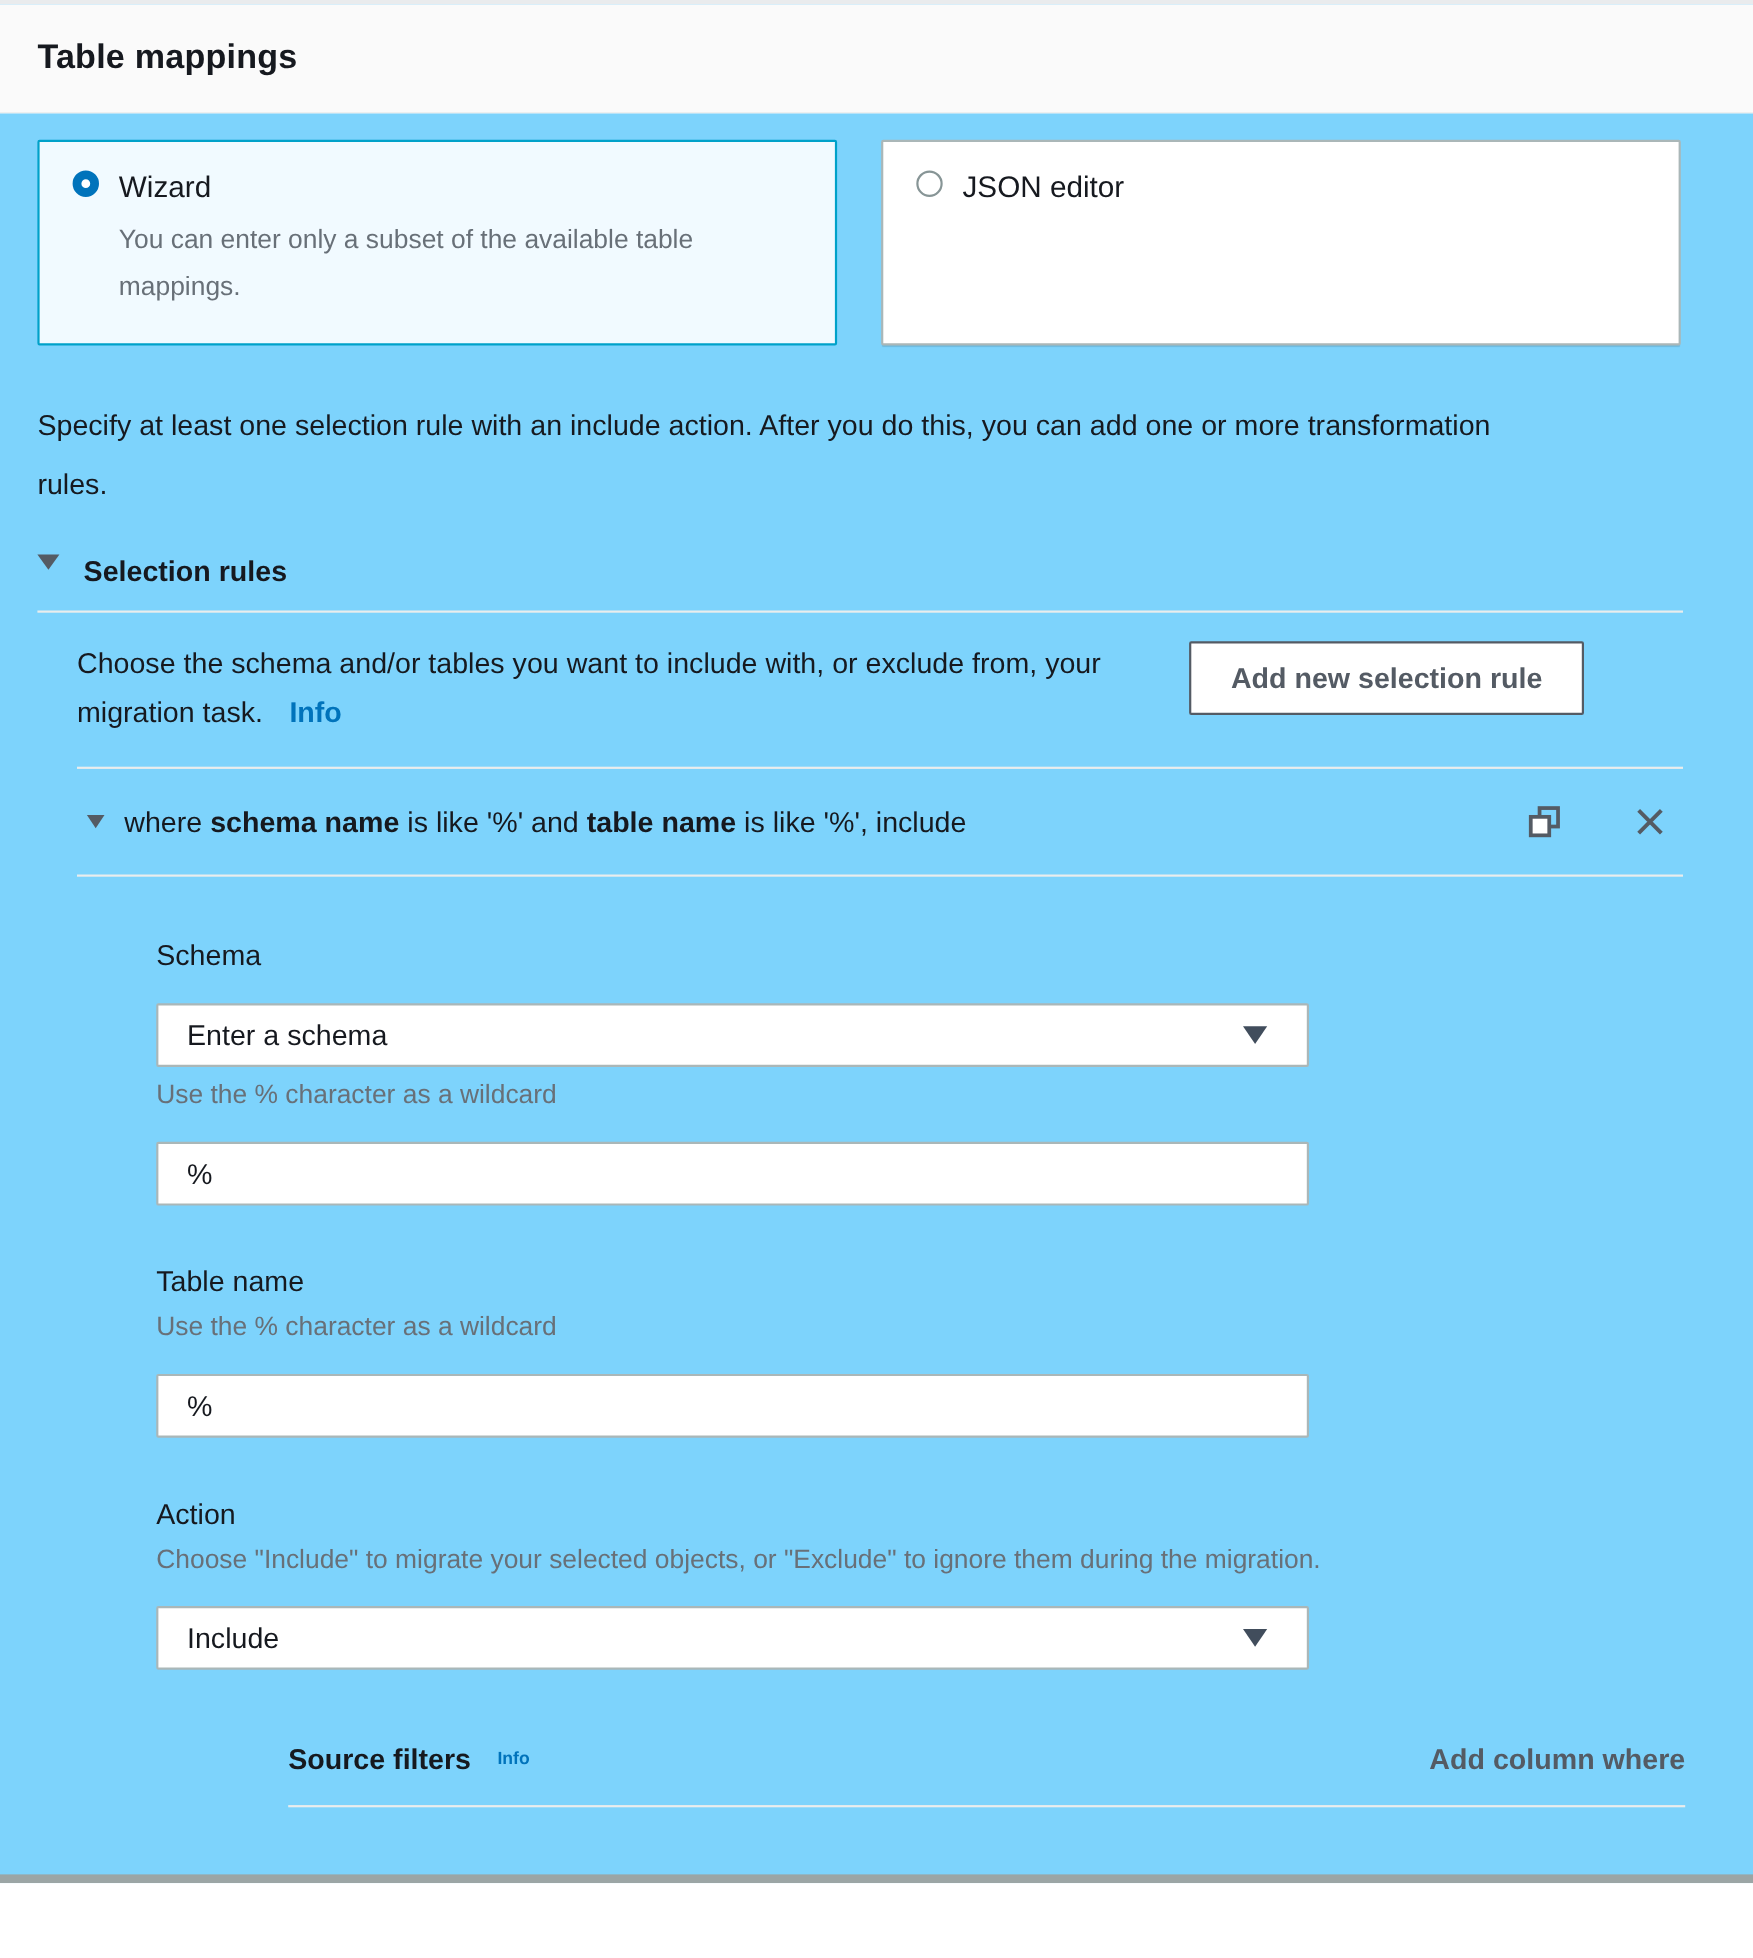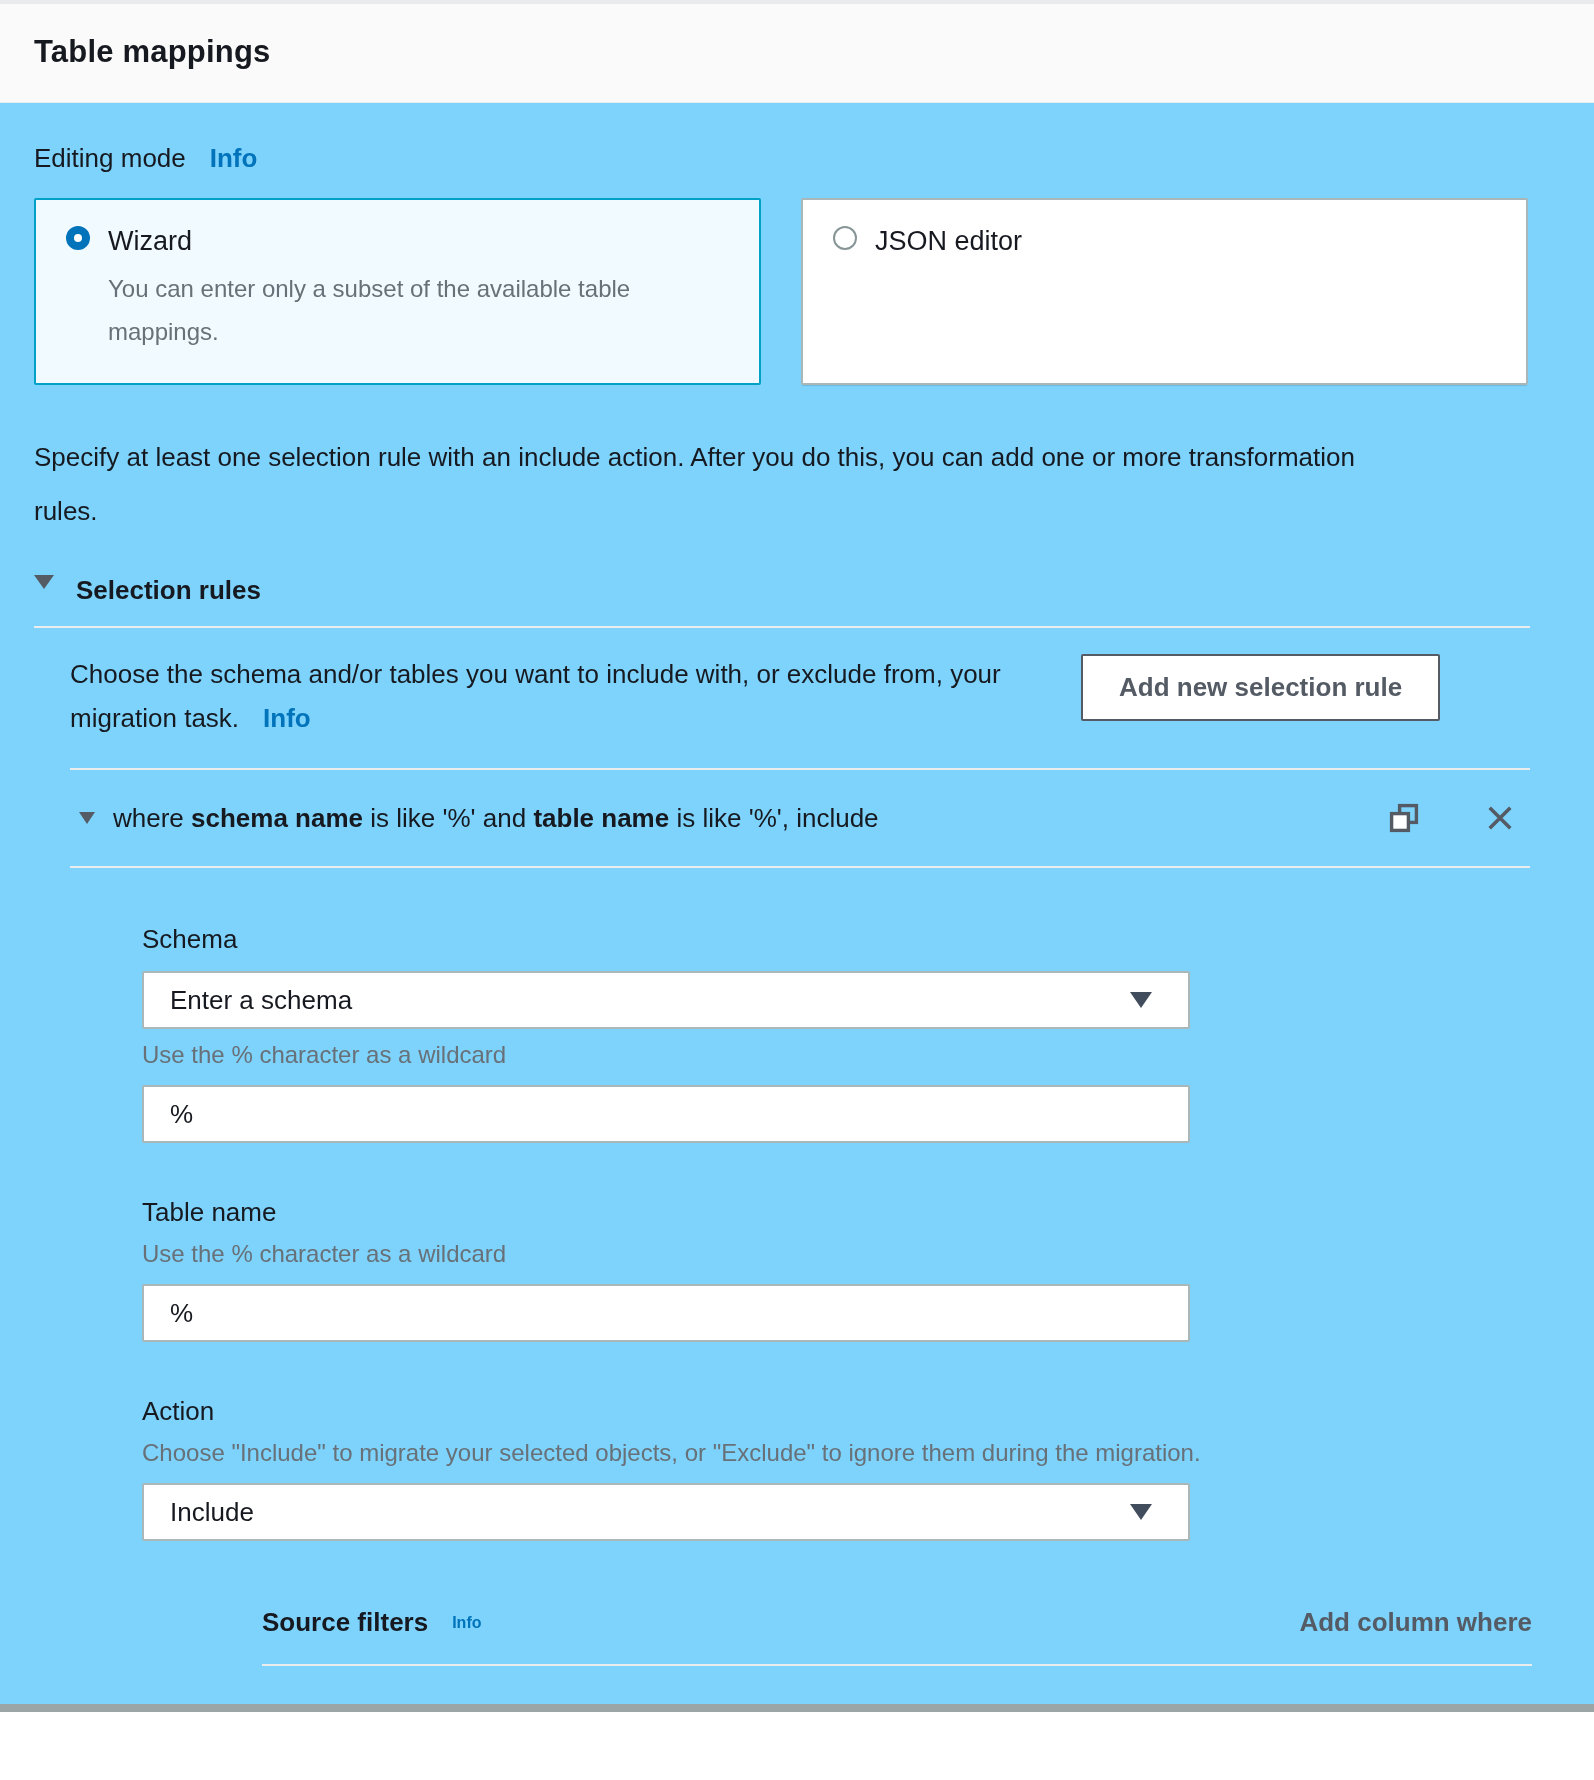--- a/index.html
+++ b/index.html
@@ -68,21 +68,21 @@
   .rule-icons { margin-left: auto; display: flex; align-items: center; gap: 64px; }
   .icon-btn { width: 32px; height: 32px; cursor: pointer; display: inline-flex; align-items: center; justify-content: center; }
   .rule-summary-row + .divider { margin-top: 32px; }
 
   .rule-form { padding-left: 108px; }
   .field-label { font-size: 26px; color: #16191f; }
   .field-hint { font-size: 24px; color: #687078; margin-top: 12px; }
   .mt-first { margin-top: 56px; }
   .mt-field { margin-top: 54px; }
   .select-box, .text-input {
-    margin-top: 16px; width: 1048px; height: 58px;
+    margin-top: 28px; width: 1048px; height: 58px;
     border: 2px solid #aab7b8; border-radius: 2px; background: #fff;
     font-size: 26px; color: #16191f;
     display: flex; align-items: center; padding: 0 26px;
   }
   .select-box { cursor: pointer; justify-content: space-between; }
   .select-caret {
     width: 0; height: 0; border-left: 11px solid transparent; border-right: 11px solid transparent;
     border-top: 16px solid #414d5c; margin-right: 10px;
   }
   .text-input input {
@@ -102,23 +102,20 @@
 
 <div class="page">
   <div class="top-strip"></div>
 
   <div class="page-header">
     <div class="page-title">Table mappings</div>
   </div>
 
   <div class="content">
 
-    <div class="editing-mode-row">
-      <span class="editing-mode-label">Editing mode</span><span class="info-link">Info</span>
-    </div>
 
     <div class="cards-row">
       <div class="mode-card selected">
         <div class="radio-row">
           <span class="radio checked"></span>
           <span class="radio-label">Wizard</span>
         </div>
         <div class="card-desc">You can enter only a subset of the available table mappings.</div>
       </div>
       <div class="mode-card unselected">

